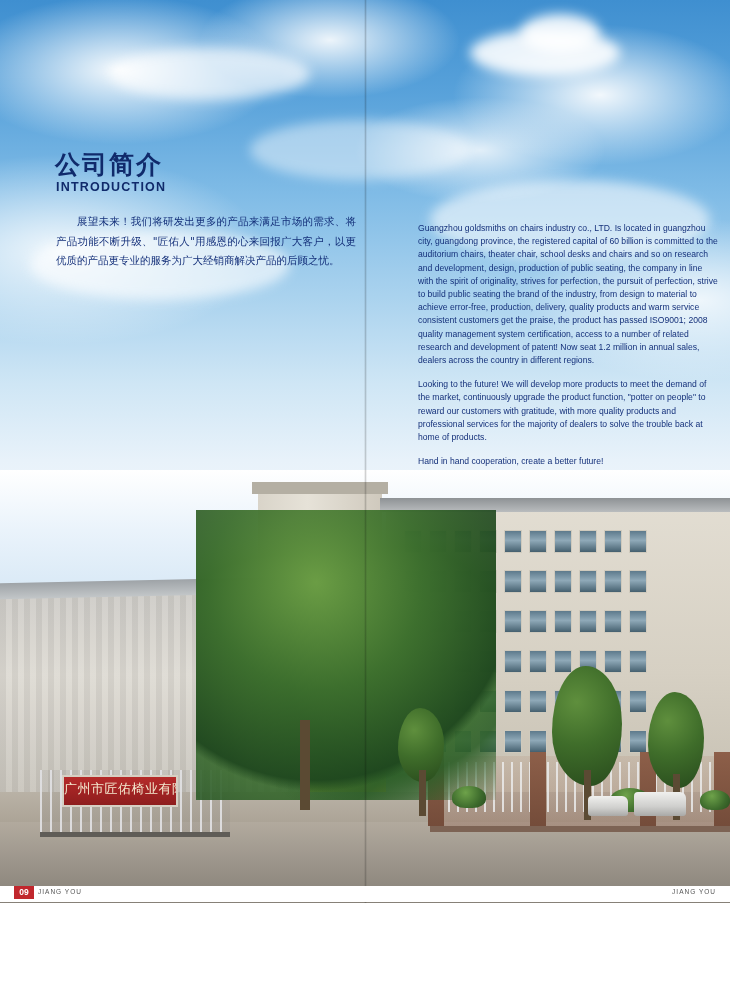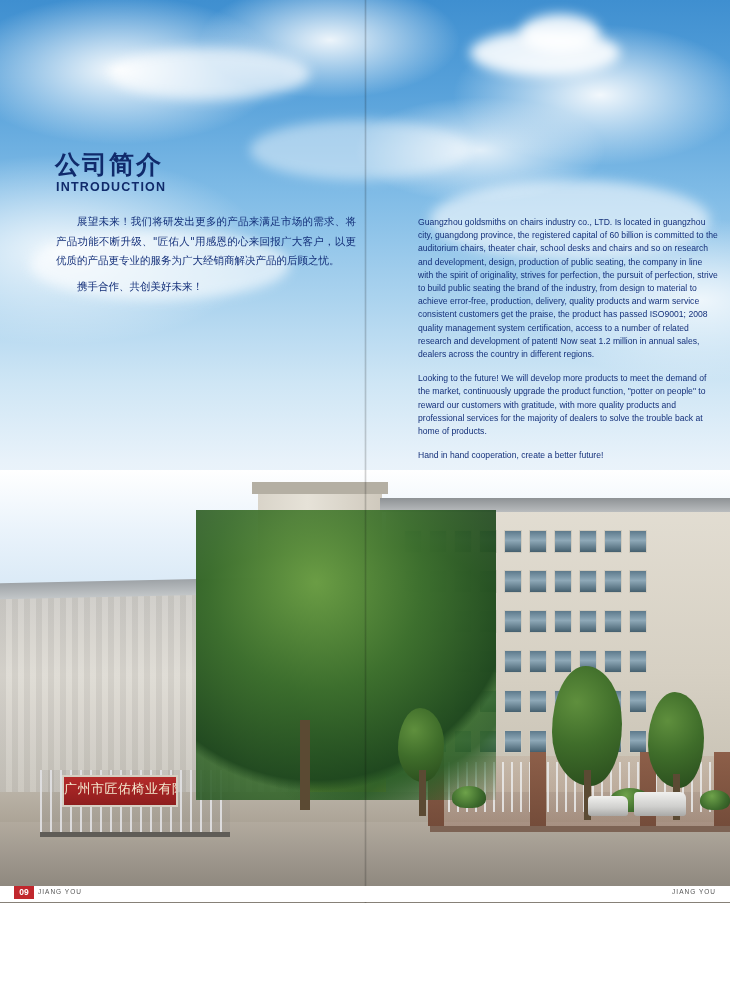--- a/index.html
+++ b/index.html
@@ -88,21 +88,21 @@
   .col-en {
     position: absolute;
     left: 418px;
     top: 214px;
     width: 300px;
     color: #14307a;
     font-size: 8.6px;
     line-height: 13.2px;
     text-align: left;
   }
-  .col-en p { margin: 2px 0 11px 0; }
+  .col-en p { margin: 8px 0 11px 0; }
 
   
   .photo {
     position: absolute;
     left: 0;
     top: 470px;
     width: 730px;
     height: 435px;
     overflow: hidden;
   }
@@ -295,21 +295,20 @@
     <div class="cloud" style="left:250px;top:120px;width:220px;height:60px;opacity:.5;"></div>
   </div>
 
   <div class="content">
     <div class="heading-cn">公司简介</div>
     <div class="heading-rule"></div>
     <div class="heading-en">INTRODUCTION</div>
 
     <div class="col-cn">
       <p>展望未来！我们将研发出更多的产品来满足市场的需求、将产品功能不断升级、"匠佑人"用感恩的心来回报广大客户，以更优质的产品更专业的服务为广大经销商解决产品的后顾之忧。</p>
-      <p>携手合作、共创美好未来！</p>
     </div>
 
     <div class="col-en">
       <p>Guangzhou goldsmiths on chairs industry co., LTD. Is located in guangzhou city, guangdong province, the registered capital of 60 billion is committed to the auditorium chairs, theater chair, school desks and chairs and so on research and development, design, production of public seating, the company in line with the spirit of originality, strives for perfection, the pursuit of perfection, strive to build public seating the brand of the industry, from design to material to achieve error-free, production, delivery, quality products and warm service consistent customers get the praise, the product has passed ISO9001; 2008 quality management system certification, access to a number of related research and development of patent! Now seat 1.2 million in annual sales, dealers across the country in different regions.</p>
       <p>Looking to the future! We will develop more products to meet the demand of the market, continuously upgrade the product function, "potter on people" to reward our customers with gratitude, with more quality products and professional services for the majority of dealers to solve the trouble back at home of products.</p>
       <p>Hand in hand cooperation, create a better future!</p>
     </div>
   </div>
 
   <div class="photo">

